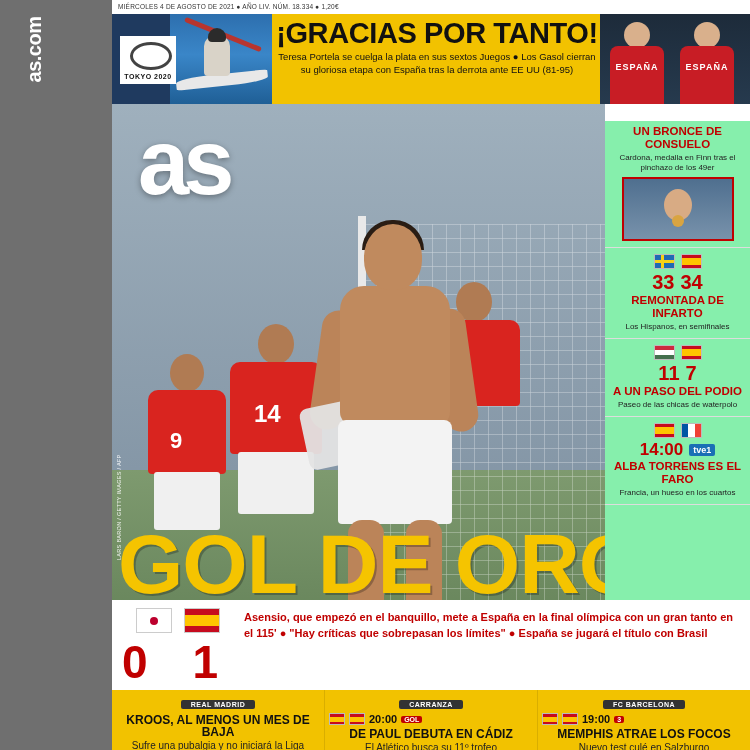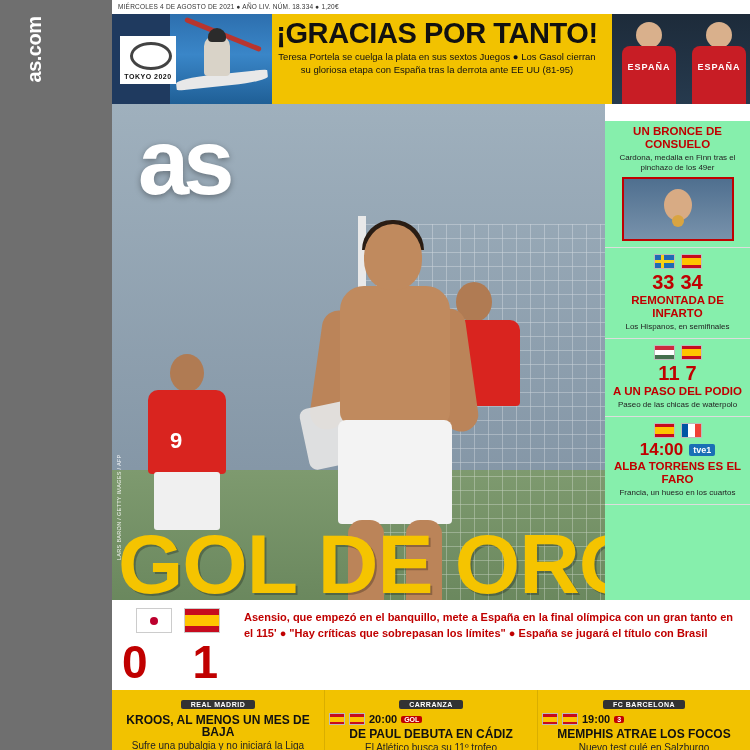--- a/index.html
+++ b/index.html
@@ -22,21 +22,21 @@
   .tokyo-logo .ring{position:absolute;left:10px;top:6px;width:36px;height:22px;border-radius:50%;
     border:3px solid #222;opacity:.85;}
   .tokyo-logo .txt{position:absolute;left:0;bottom:4px;width:100%;text-align:center;font-size:7px;font-weight:bold;color:#111;letter-spacing:.5px;}
   .kayak{position:absolute;left:58px;top:0;width:102px;height:90px;
     background:linear-gradient(180deg,#2d6fae 0%,#3a86c8 45%,#1f5f96 100%);}
   .kayak .boat{position:absolute;left:6px;top:60px;width:92px;height:12px;background:#e8e8e8;border-radius:40% 8% 40% 8%;transform:rotate(-6deg);}
   .kayak .athlete{position:absolute;left:34px;top:22px;width:26px;height:40px;background:#d9d3c8;border-radius:10px 10px 4px 4px;}
   .kayak .helmet{position:absolute;left:38px;top:14px;width:18px;height:14px;background:#2b2b2b;border-radius:9px 9px 4px 4px;}
   .kayak .paddle{position:absolute;left:12px;top:18px;width:82px;height:5px;background:#b8352f;transform:rotate(22deg);border-radius:3px;}
 
-  .banner-photo-right{position:absolute;right:0;top:0;width:138px;height:90px;overflow:hidden;
+  .banner-photo-right{position:absolute;right:0;top:0;width:150px;height:90px;overflow:hidden;
     background:linear-gradient(180deg,#1d2b3a 0%,#263a4e 100%);}
   .gasol{position:absolute;top:8px;width:62px;height:82px;}
   .gasol.g1{left:6px;}
   .gasol.g2{left:76px;}
   .gasol .head{position:absolute;left:18px;top:0;width:26px;height:26px;border-radius:50%;background:#d9b08c;}
   .gasol .body{position:absolute;left:4px;top:24px;width:54px;height:58px;background:#c81d25;border-radius:8px 8px 0 0;}
   .gasol .esp{position:absolute;left:0;top:16px;width:54px;text-align:center;color:#fff;font-size:9px;font-weight:bold;letter-spacing:1px;}
 
   .banner-text{position:absolute;left:160px;top:2px;width:330px;height:88px;text-align:center;color:#111;}
   .banner-title{font-size:29px;font-weight:bold;line-height:26px;margin-top:4px;letter-spacing:-.4px;}
@@ -203,20 +203,26 @@
 
     <div class="as-logo">as</div>
 
     <div class="pl p9">
       <div class="head"></div>
       <div class="shirt"></div>
       <div class="num">9</div>
       <div class="shorts"></div>
     </div>
 
+    <div class="pl p14">
+      <div class="head"></div>
+      <div class="shirt"></div>
+      <div class="num">14</div>
+      <div class="shorts"></div>
+    </div>
 
     <div class="pl p3">
       <div class="head"></div>
       <div class="shirt"></div>
     </div>
 
     <div class="hero">
       <div class="arm-l"></div>
       <div class="arm-r"></div>
       <div class="shirt-in-hand"></div>

